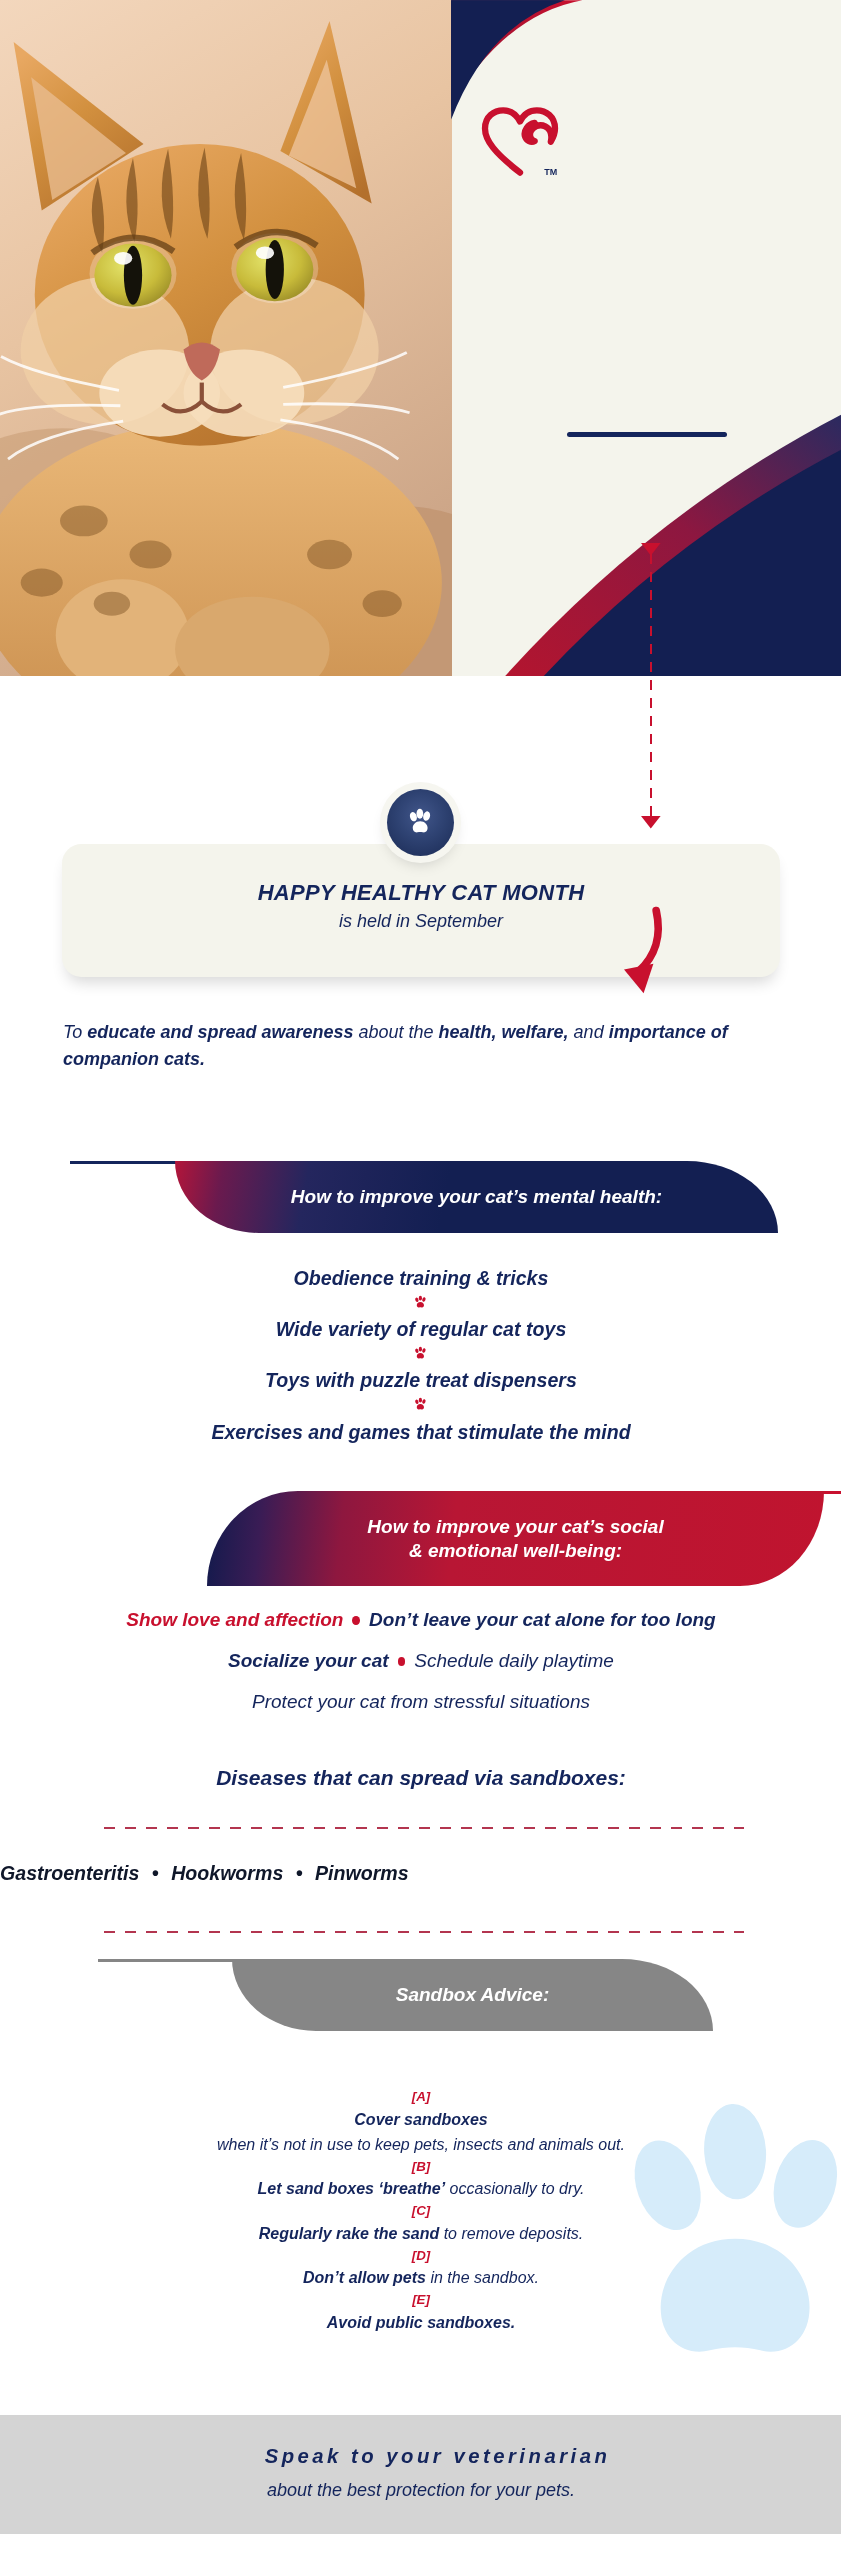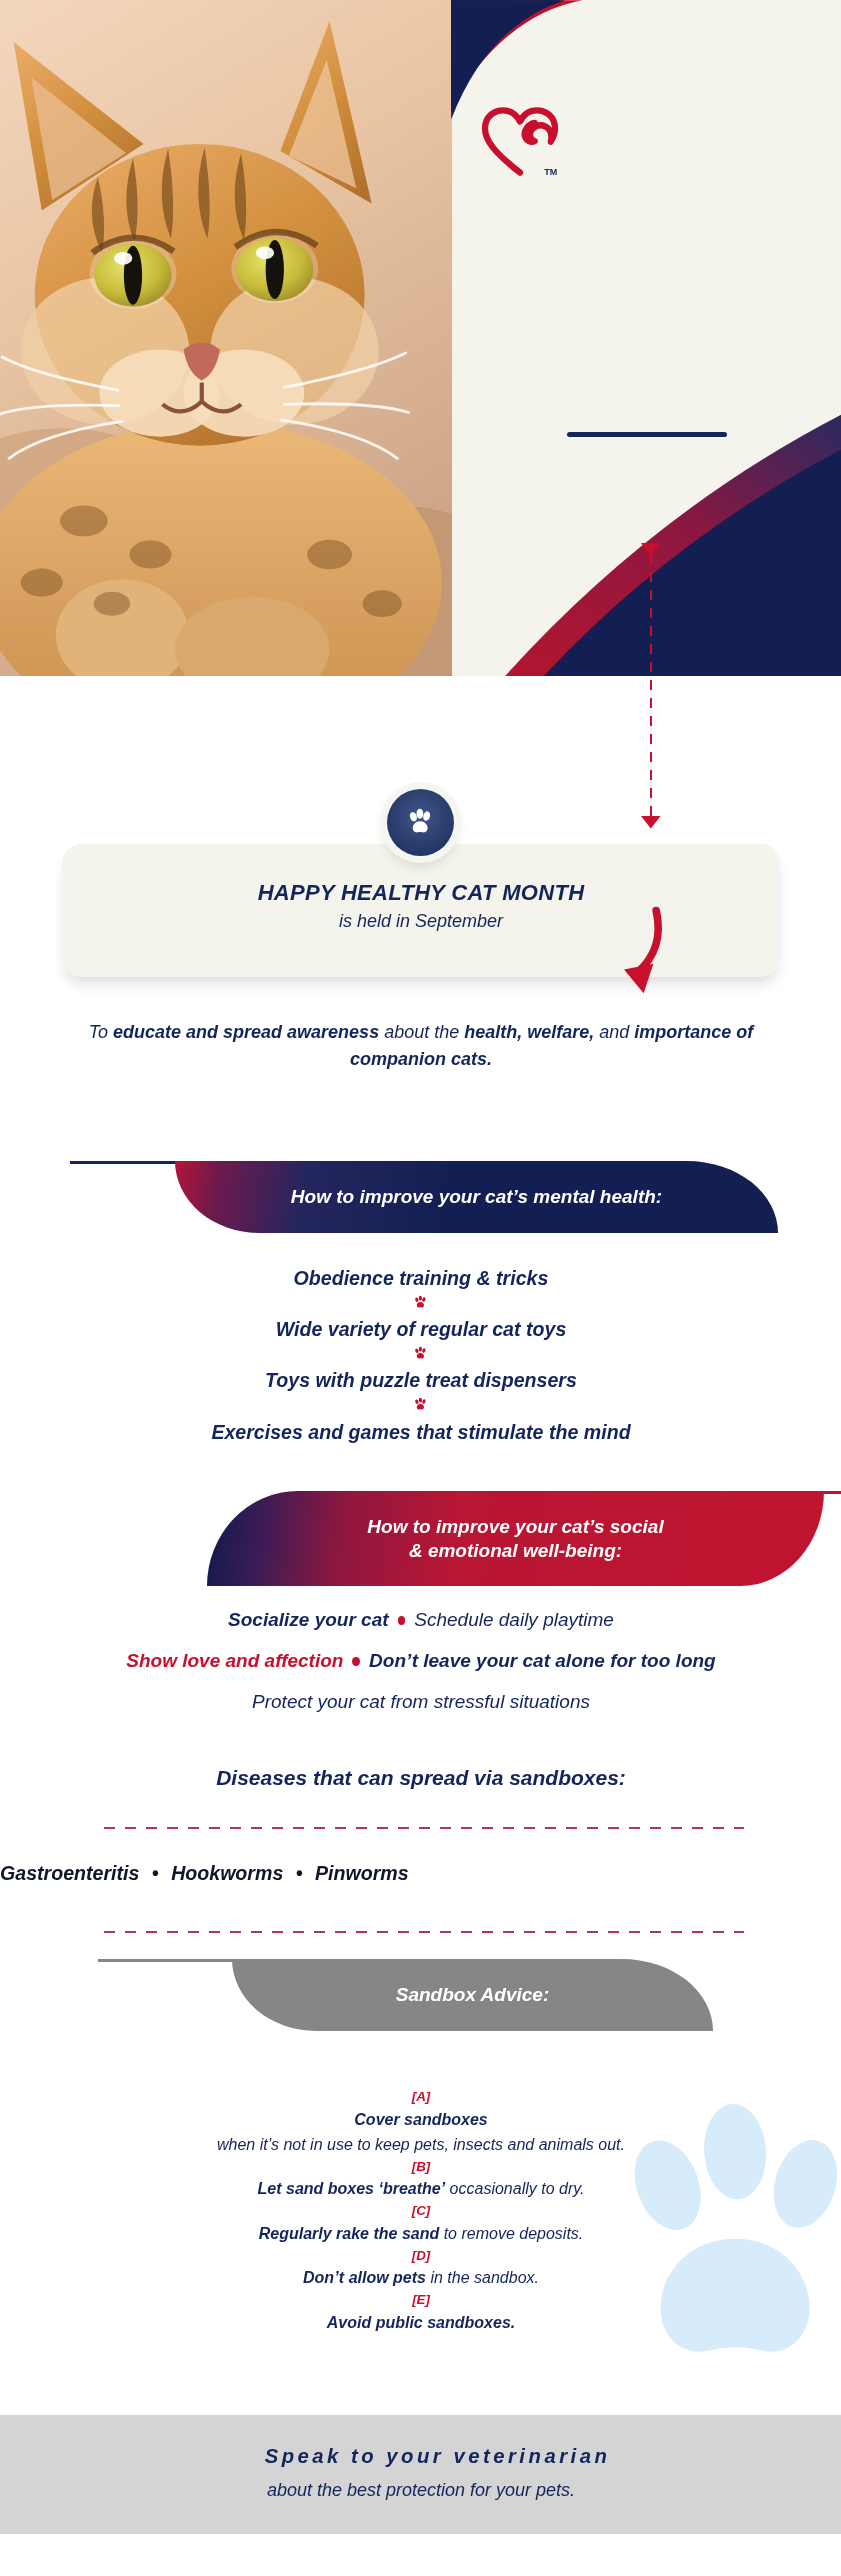--- a/index.html
+++ b/index.html
@@ -47,21 +47,21 @@
 
   .info-card{position:absolute;left:62px;top:844px;width:718px;height:133px;
      background:#f4f4ec;border-radius:19.6px;box-shadow:0 9.8px 15.4px -5.6px rgba(0,0,0,.16);z-index:3;}
   .card-h{position:absolute;left:0;right:0;top:36px;text-align:center;color:#14255c;
      font-size:22px;font-weight:700;font-style:italic;letter-spacing:0.3px;}
   .card-s{position:absolute;left:0;right:0;top:67px;text-align:center;color:#14255c;
      font-size:18px;font-style:italic;}
 
   .curve-arrow{position:absolute;left:589px;top:905px;width:91px;height:98px;z-index:4;}
 
-  .purpose{position:absolute;left:63px;top:1019px;width:716px;text-align:center;color:#14255c;
+  .purpose{position:absolute;left:63px;top:1019px;width:716px;text-align:left;color:#14255c;
      font-size:18px;line-height:27px;font-style:italic;}
   .purpose b{font-weight:700;}
 
   
   .band{position:absolute;height:67px;}
   .band-label{position:absolute;left:0;right:0;top:0;bottom:0;display:flex;align-items:center;
      justify-content:center;color:#fff;font-size:19px;font-weight:700;font-style:italic;
      line-height:24px;text-align:center;padding:8px 28px;box-sizing:border-box;}
 
   
@@ -313,22 +313,22 @@
     </div>
 
   <div class="rule-social"></div>
   <div class="band band-social">
     <div class="band-label">
       <span><span>How to improve your cat’s social</span><br>
       <span>&amp; emotional well-being:</span></span>
     </div>
   </div>
   <div class="social-list" id="social-list">
+      <div class="soc-row"><span class="red">Show love and affection</span><span class="dot"></span><span class="em">Don’t leave your cat alone for too long</span></div>
       <div class="soc-row"><span class="em">Socialize your cat</span><span class="dot"></span><span>Schedule daily playtime</span></div>
-      <div class="soc-row"><span class="red">Show love and affection</span><span class="dot"></span><span class="em">Don’t leave your cat alone for too long</span></div>
       <div class="soc-row"><span>Protect your cat from stressful situations</span></div>
     </div>
 
   <div class="dis-head">Diseases that can spread via sandboxes:</div>
   <div class="dash-rule dash-1"></div>
   <div class="dis-list" id="dis-list"><span>Gastroenteritis</span><span style="padding: 0px 7px;"> • </span><span>Hookworms</span><span style="padding: 0px 7px;"> • </span><span>Pinworms</span></div>
   <div class="dash-rule dash-2"></div>
 
   <div class="rule-sandbox"></div>
   <div class="band band-sandbox">

